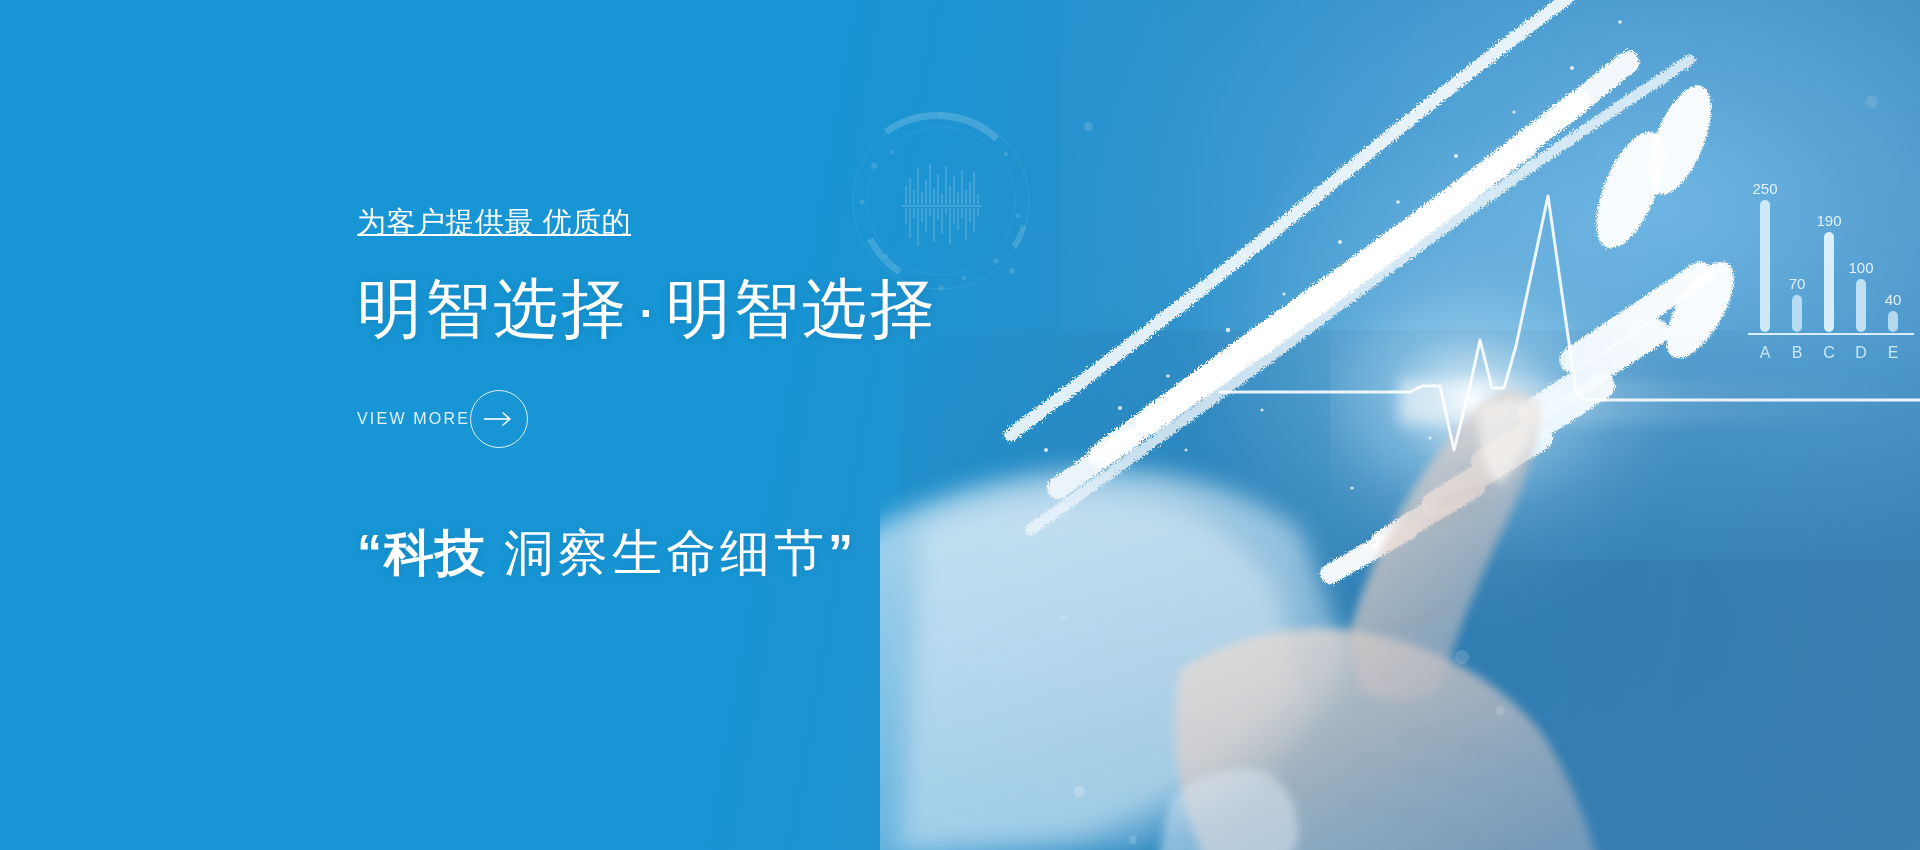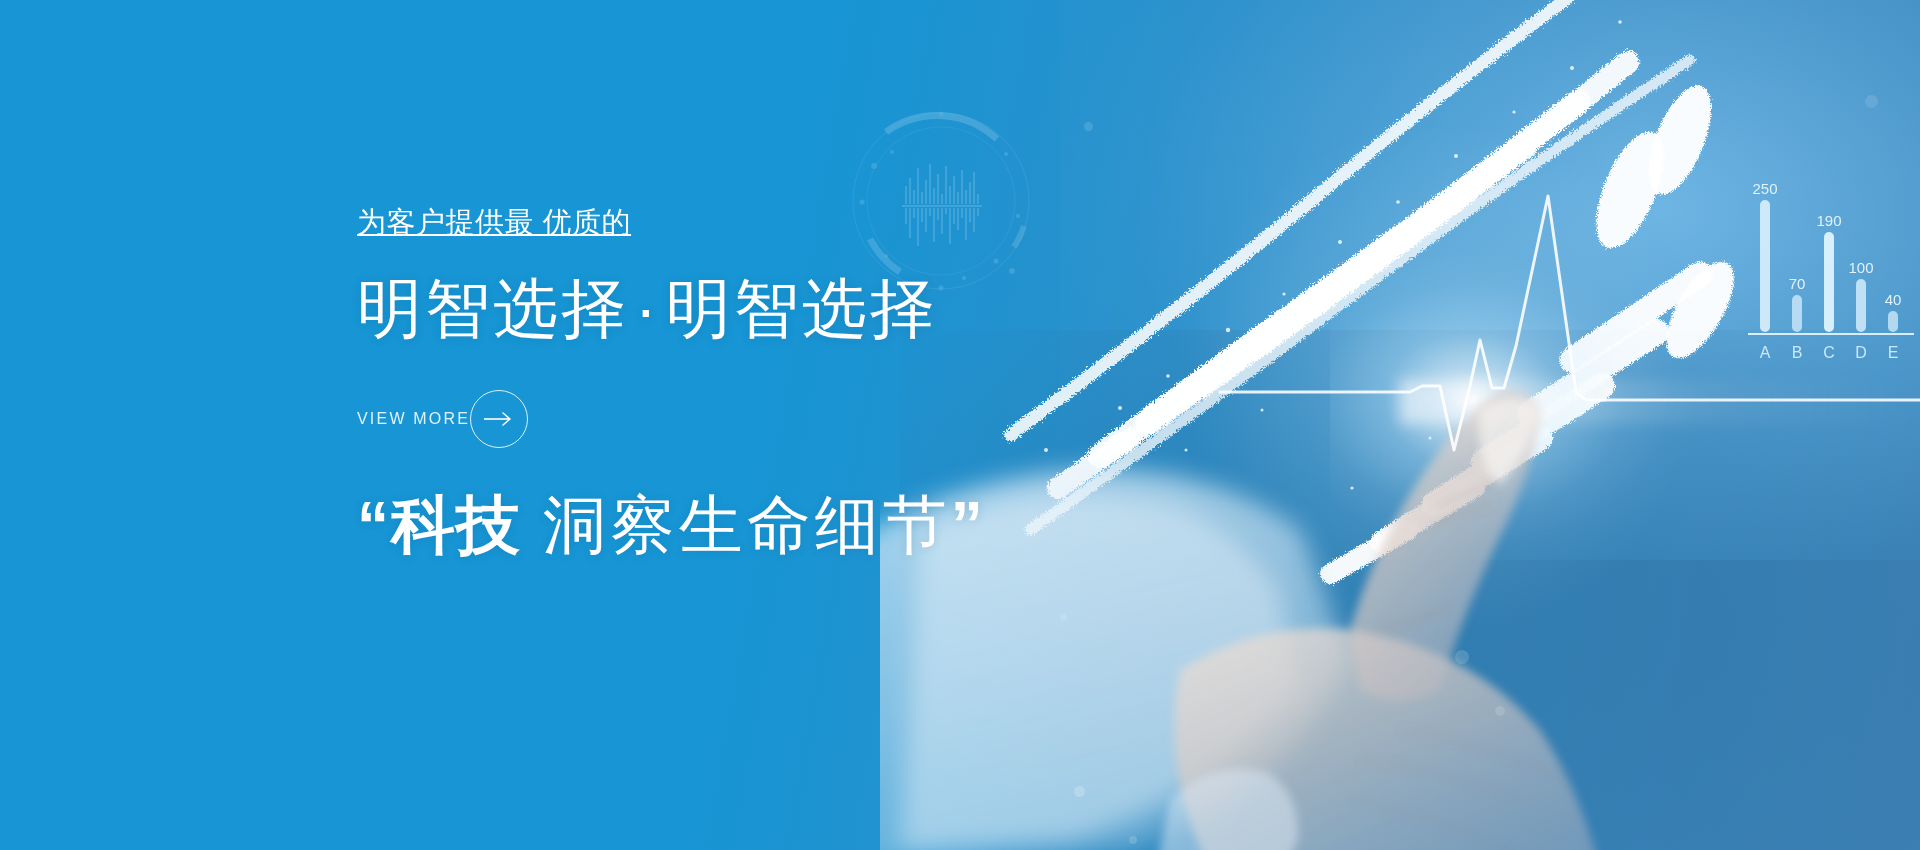--- a/index.html
+++ b/index.html
@@ -227,23 +227,23 @@
     border: 1px solid rgba(255,255,255,0.85);
     border-radius: 50%;
     display: flex;
     align-items: center;
     justify-content: center;
     flex: none;
   }
   .viewmore-circle svg { display: block; }
 
   .quote {
-    margin-top: 40px;
+    margin-top: 68px;
     color: #ffffff;
-    font-size: 64px;
+    font-size: 50px;
     line-height: 74px;
     white-space: nowrap;
     letter-spacing: 2px;
     text-shadow: 0 1px 10px rgba(10,70,110,0.15);
   }
   .quote .q-mark { font-weight: 700; }
   .quote .q-strong { font-weight: 700; letter-spacing: 1px; }
   .quote .q-light { font-weight: 400; letter-spacing: 4px; }
 </style>
 </head>

